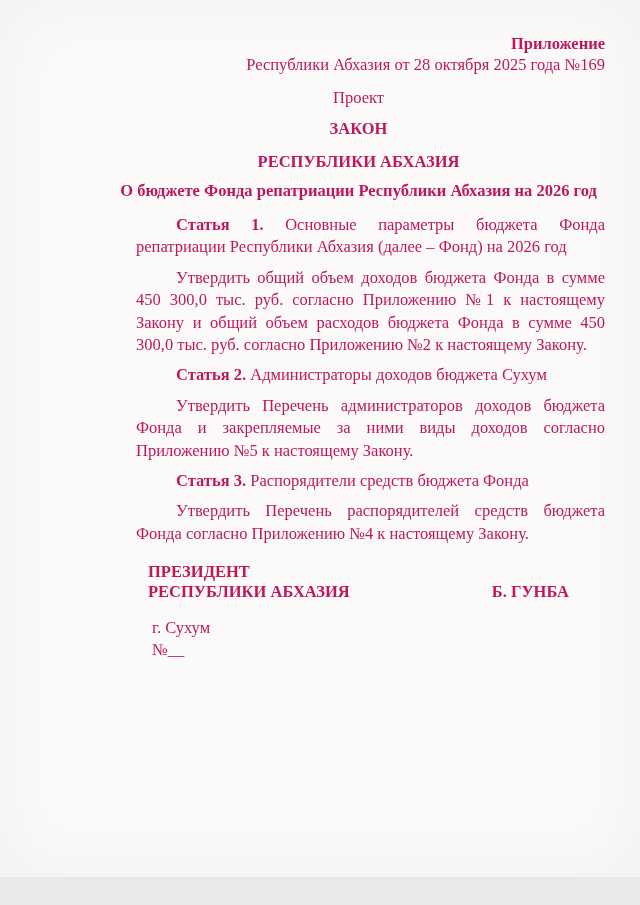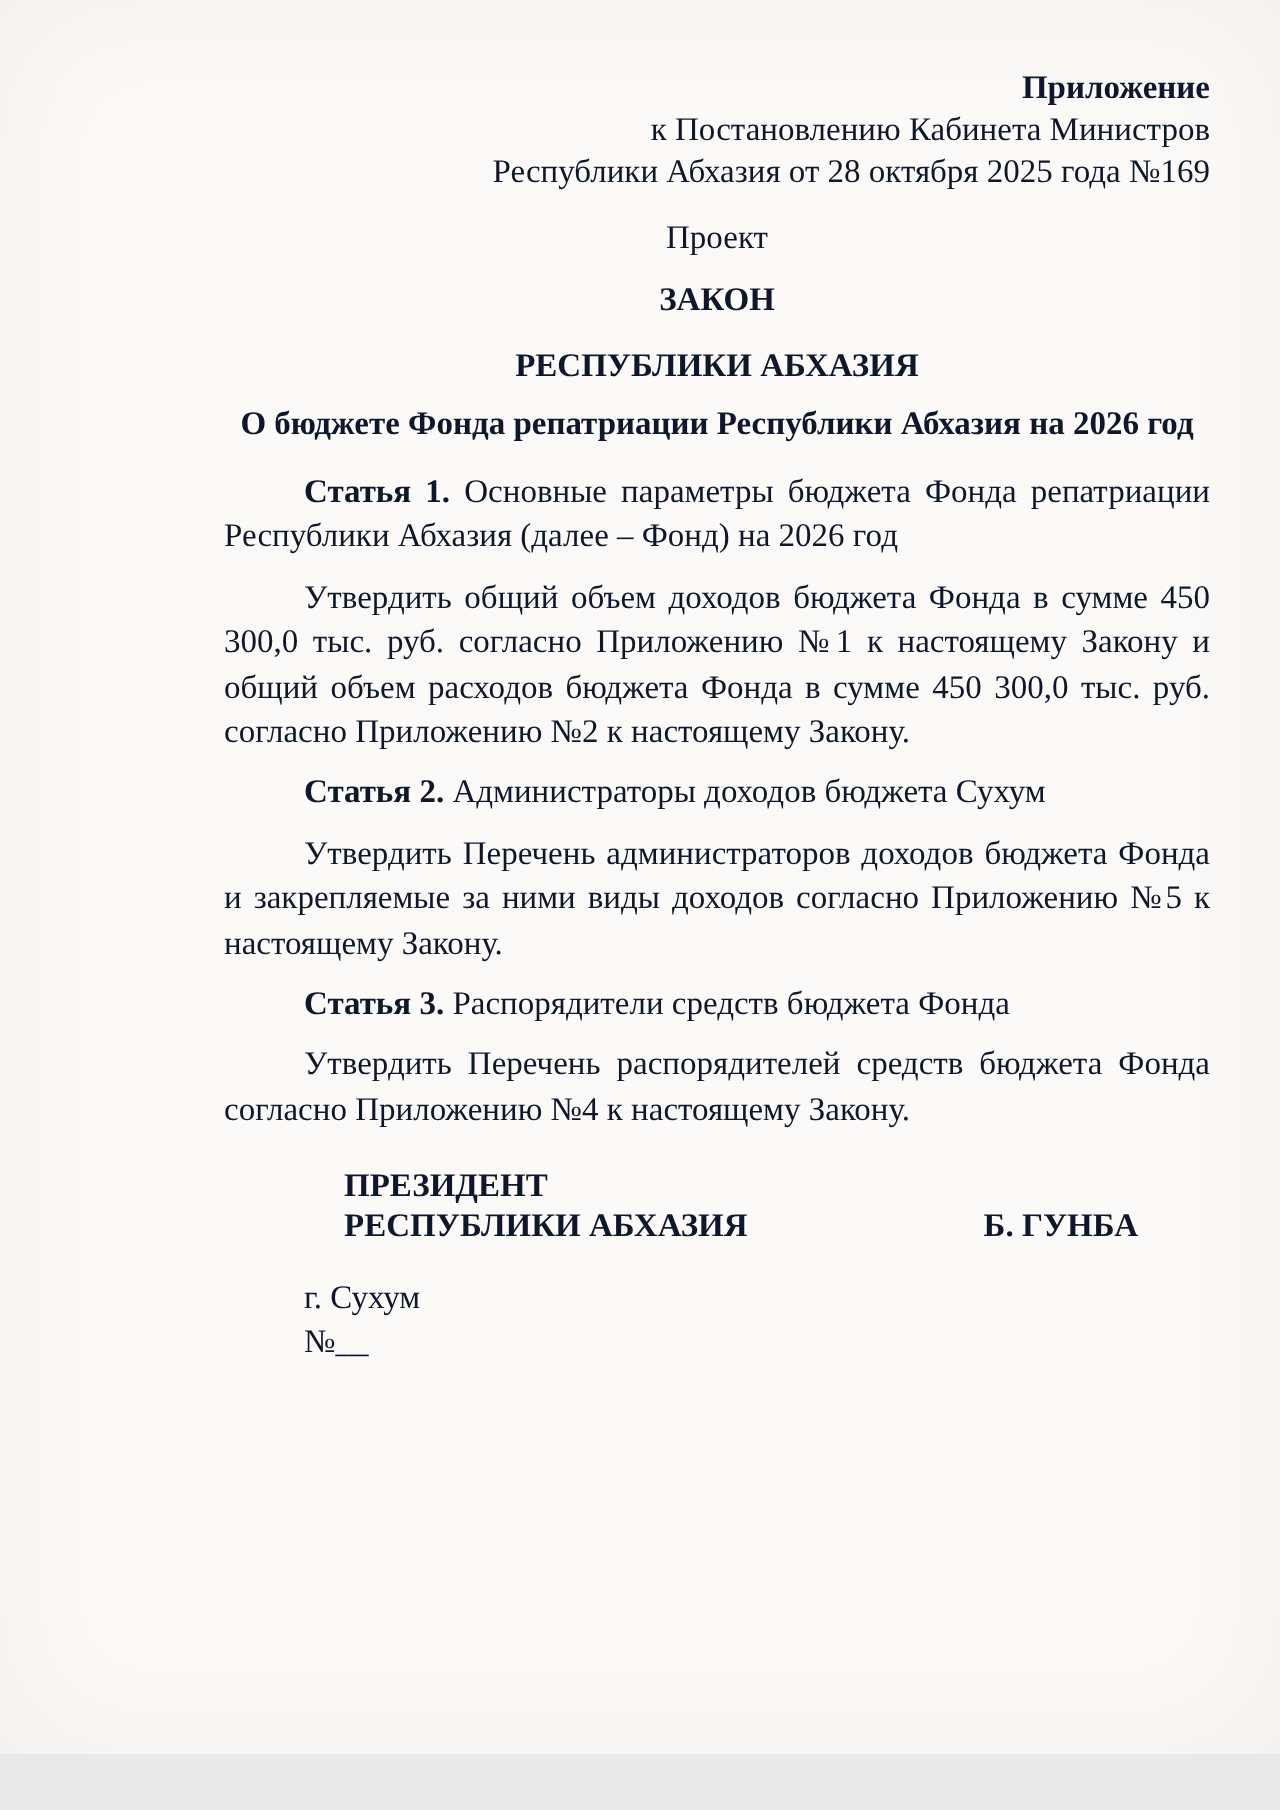--- a/index.html
+++ b/index.html
@@ -8,21 +8,21 @@
     background: #e9e9e9;
   }
   .page {
     position: relative;
     width: 640px;
     height: 877px;
     margin: 0 auto;
     background: #fbfaf8;
     box-shadow: inset 0 0 70px rgba(90,90,85,0.06);
     font-family: "Liberation Serif", "DejaVu Serif", serif;
-    color: #0f172a;
+    color: #be185d;
     box-sizing: border-box;
     padding: 33px 35px 0 112px;
     overflow: hidden;
   }
   .doc-header {
     text-align: right;
     font-size: 16.5px;
     line-height: 21px;
   }
   .bold { font-weight: bold; }
@@ -48,20 +48,21 @@
   }
   .title-subject {
     text-align: center;
     font-weight: bold;
     font-size: 16.5px;
     line-height: 21px;
     margin-top: 8px;
   }
   .articles {
     margin-top: 13px;
+    margin-left: 24px;
   }
   .articles p {
     margin: 0 0 8px 0;
     font-size: 16.5px;
     line-height: 22.4px;
     text-align: justify;
     text-indent: 40px;
   }
   .adoption {
     margin-left: 40px;
@@ -70,21 +71,21 @@
     line-height: 22px;
   }
   .sign-row {
     display: flex;
     justify-content: space-between;
     align-items: flex-end;
     margin-top: 17px;
     padding-right: 36px;
   }
   .sign-left {
-    margin-left: 60px;
+    margin-left: 36px;
     font-weight: bold;
     font-size: 16.5px;
     line-height: 19.5px;
   }
   .sign-name {
     font-weight: bold;
     font-size: 16.5px;
     line-height: 19.5px;
   }
   .city-block {
@@ -94,21 +95,20 @@
     line-height: 22px;
   }
 </style>
 </head>
 <body>
 
 <div class="page">
 
   <div class="doc-header">
     <div class="bold">Приложение</div>
-    <div>к Постановлению Кабинета Министров</div>
     <div>Республики Абхазия от 28 октября 2025 года №169</div>
   </div>
 
   <div class="draft-line">Проект</div>
 
   <div class="title-law">ЗАКОН</div>
   <div class="title-republic">РЕСПУБЛИКИ АБХАЗИЯ</div>
   <div class="title-subject">О бюджете Фонда репатриации Республики Абхазия на 2026 год</div>
 
   <div class="articles">

